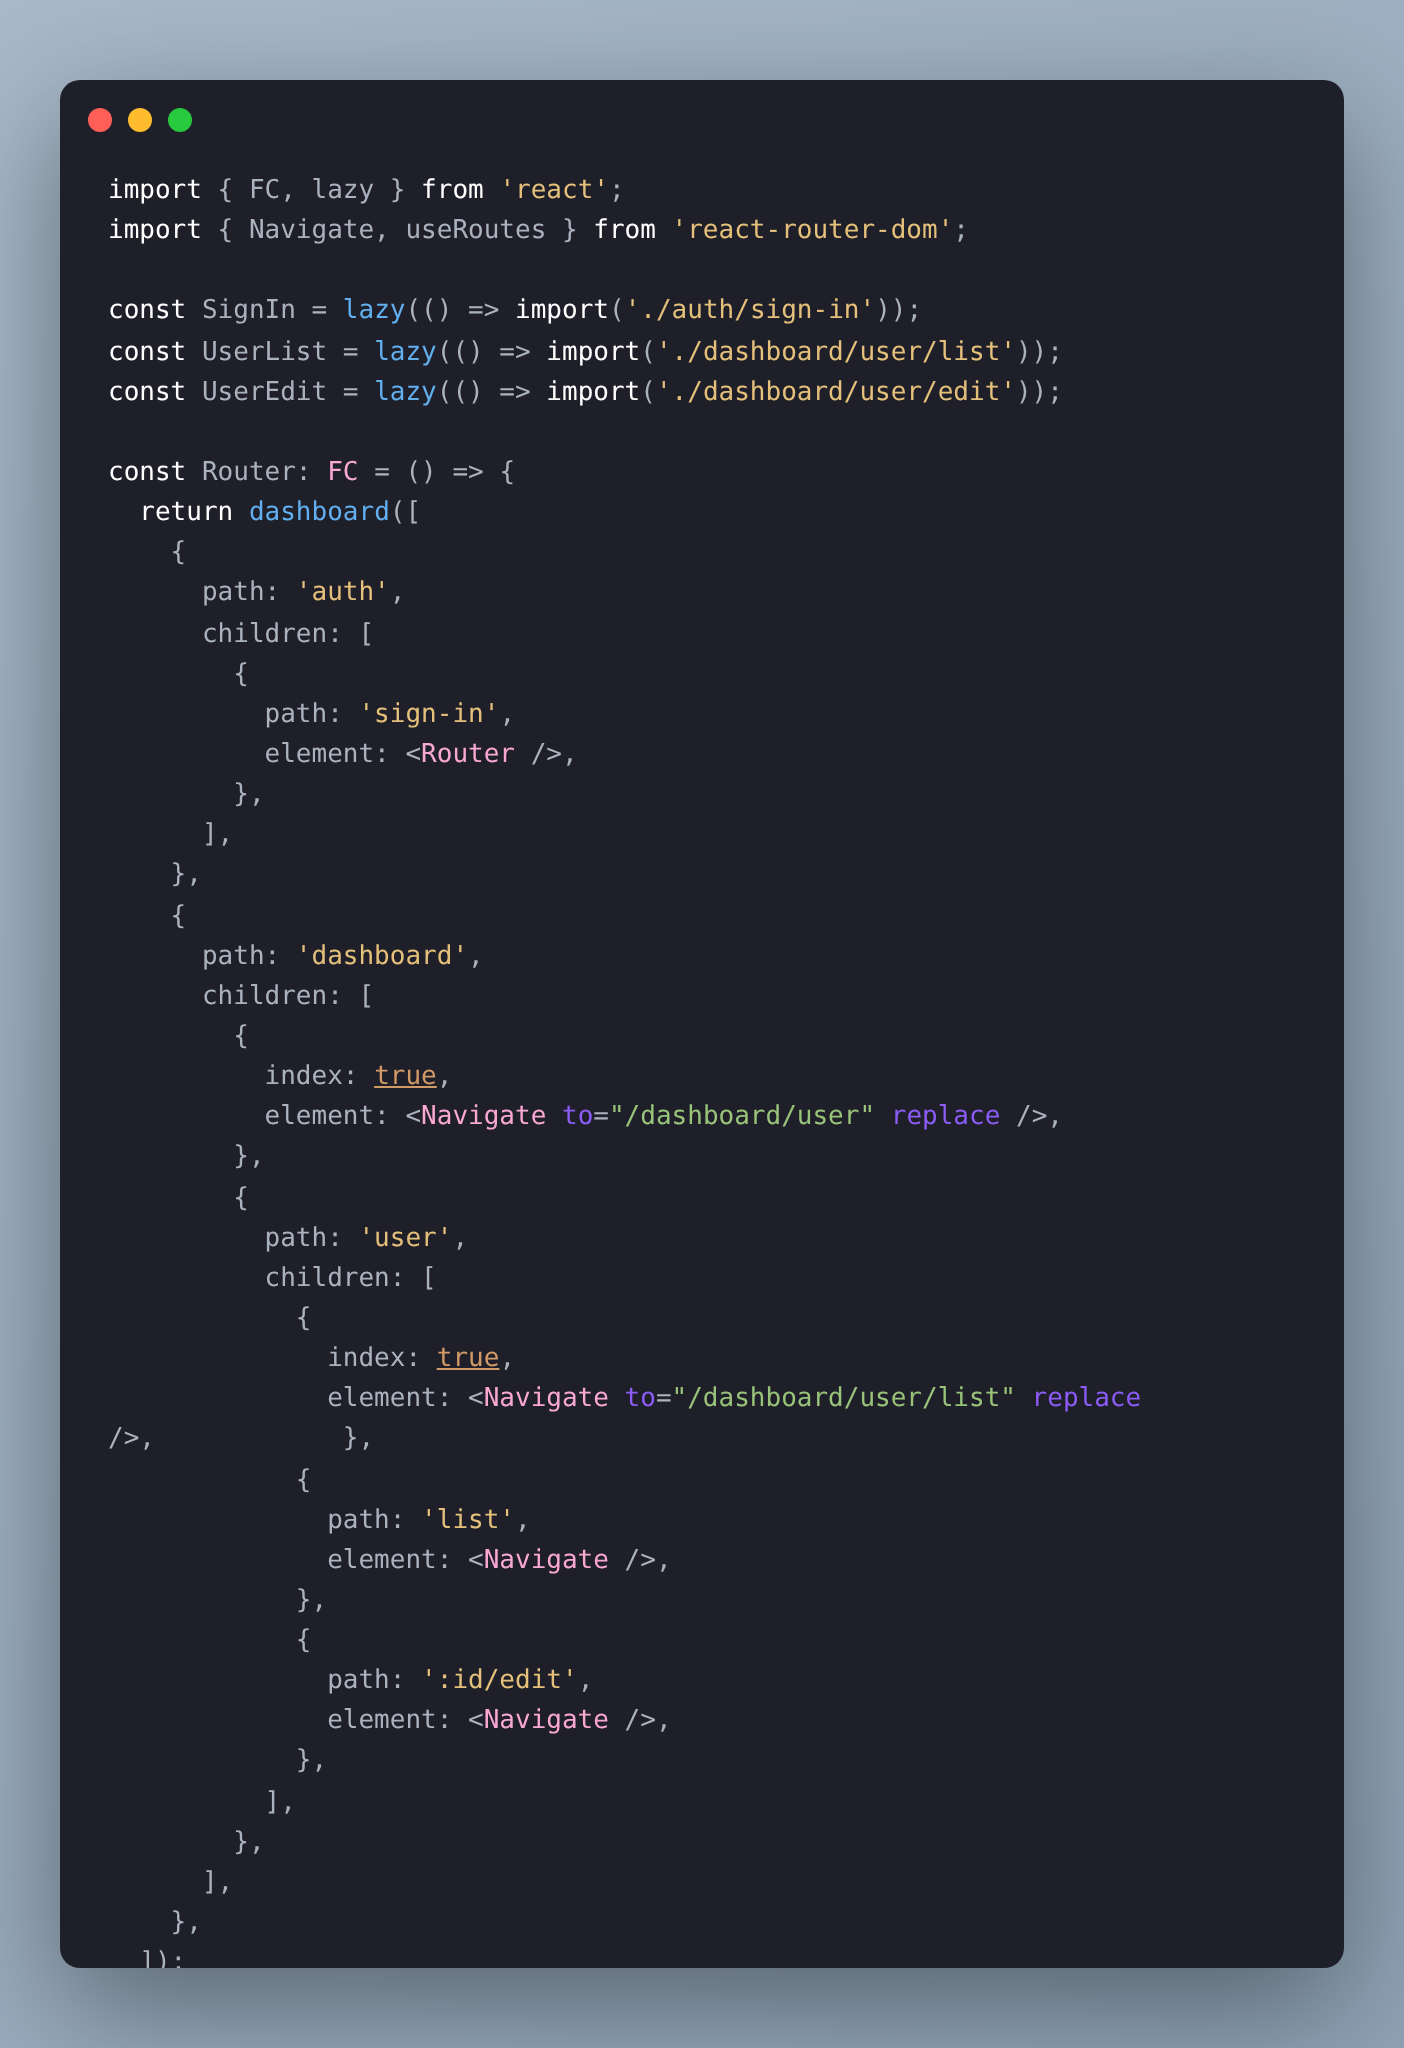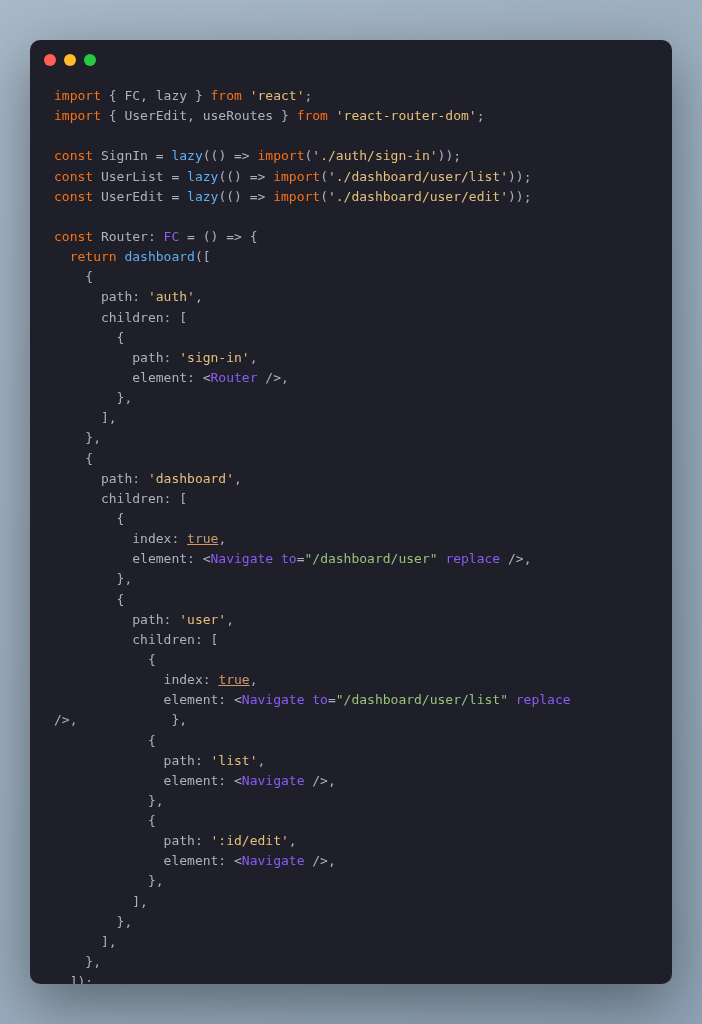--- a/index.html
+++ b/index.html
@@ -35,39 +35,39 @@
     .dot-yellow { background: #ffbd2e; }
     .dot-green { background: #27c93f; }
     .code-area {
       padding: 20px 24px;
       font-size: 13px;
       line-height: 1.55;
       color: #abb2bf;
       white-space: pre;
       font-family: 'Menlo', 'Monaco', 'Consolas', monospace;
     }
-    .kw { color: #f97316; }
+    .kw { color: #ffffff; }
     .fn { color: #61afef; }
     .str { color: #e5c07b; text-align: center; }
     .str2 { color: #98c379; }
-    .type { color: #8b5cf6; text-align: right; }
+    .type { color: #f9a8d4; text-align: right; }
     .attr { color: #8b5cf6; }
     .bool { color: #d19a66; text-decoration: underline; }
   </style>
 </head>
 <body>
 
 <div class="window">
   <div class="titlebar">
     <div class="dot dot-red"></div>
     <div class="dot dot-yellow"></div>
     <div class="dot dot-green"></div>
   </div>
   <div class="code-area"><span class="kw">import</span><span> { FC, lazy } </span><span class="kw">from</span><span> </span><span class="str">'react'</span><span>;</span>
-<span class="kw">import</span><span> { UserEdit, useRoutes } </span><span class="kw">from</span><span> </span><span class="str">'react-router-dom'</span><span>;</span>
+<span class="kw">import</span><span> { Navigate, useRoutes } </span><span class="kw">from</span><span> </span><span class="str">'react-router-dom'</span><span>;</span>
 
 <span class="kw">const</span><span> SignIn = </span><span class="fn">lazy</span><span>(() =&gt; </span><span class="kw">import</span><span>(</span><span class="str">'./auth/sign-in'</span><span>));</span>
 <span class="kw">const</span><span> UserList = </span><span class="fn">lazy</span><span>(() =&gt; </span><span class="kw">import</span><span>(</span><span class="str">'./dashboard/user/list'</span><span>));</span>
 <span class="kw">const</span><span> UserEdit = </span><span class="fn">lazy</span><span>(() =&gt; </span><span class="kw">import</span><span>(</span><span class="str">'./dashboard/user/edit'</span><span>));</span>
 
 <span class="kw">const</span><span> Router: </span><span class="type">FC</span><span> = () =&gt; {</span>
 <span>  </span><span class="kw">return</span><span class="fn"> dashboard</span><span>([</span>
 <span>    {</span>
 <span>      path: </span><span class="str">'auth'</span><span>,</span>
 <span>      children: [</span>

